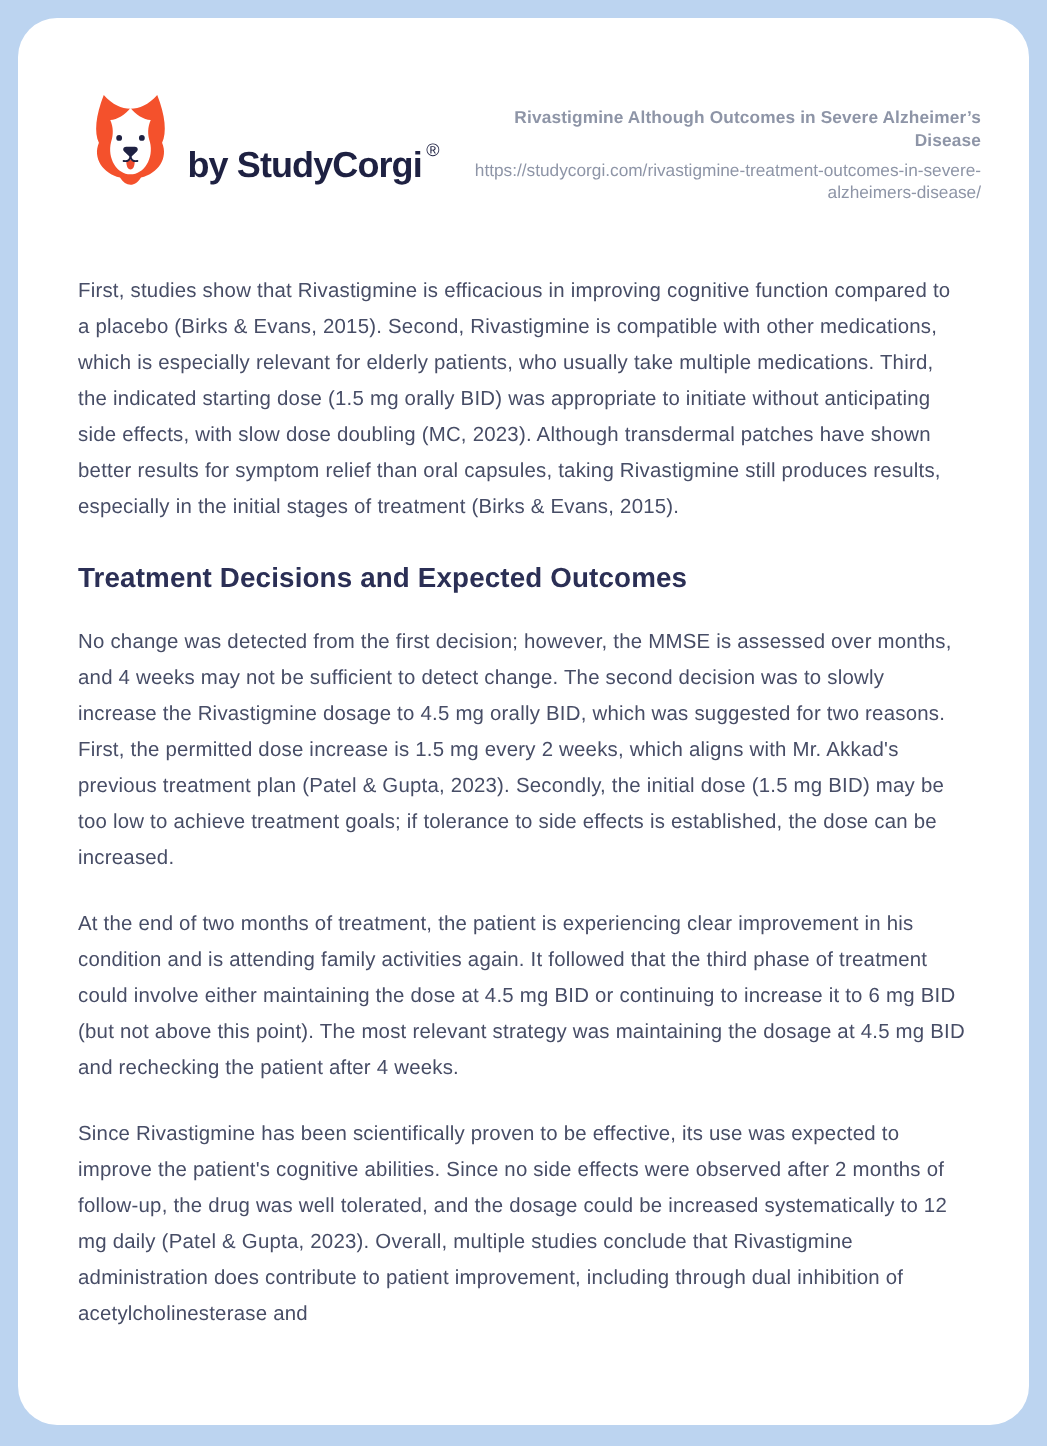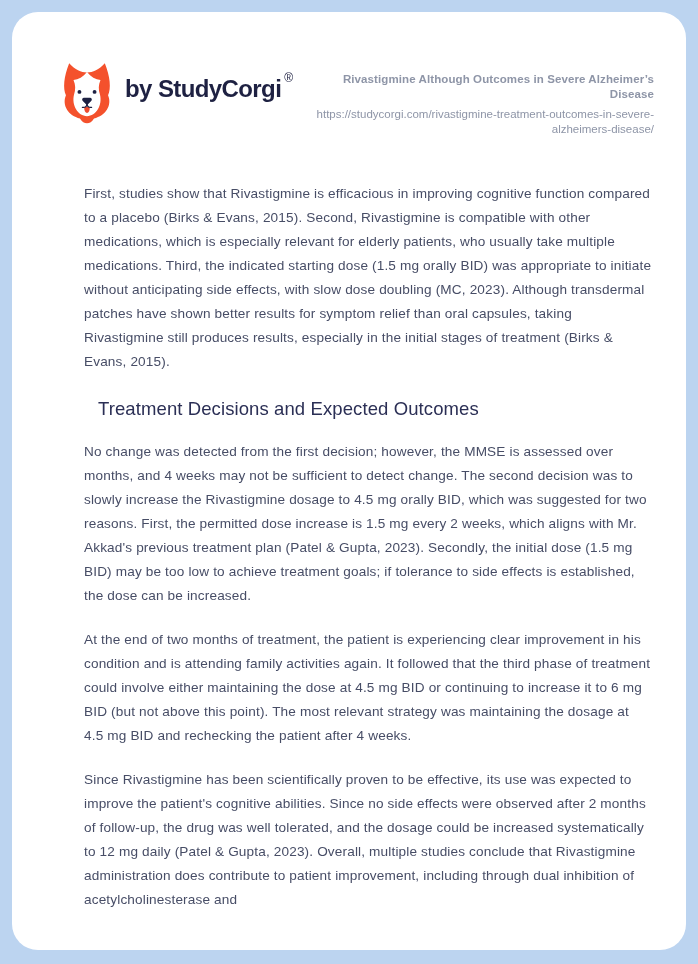--- a/index.html
+++ b/index.html
@@ -11,48 +11,48 @@
   body{width:698px;height:964px;font-family:"Liberation Sans",sans-serif;}
   .page{width:698px;height:964px;background:var(--page-bg);}
   .card{
     margin:0 12px;position:relative;top:12px;height:938px;width:674px;
     background:var(--card-bg);border-radius:26px;overflow:hidden;
   }
   .hdr{
     display:flex;justify-content:space-between;align-items:flex-start;
     padding:50px 32px 0 48px;
   }
-  .logo{display:flex;align-items:flex-start;gap:11px;}
+  .logo{display:flex;align-items:flex-end;gap:11px;}
   .logo svg{display:block;}
   .logo-text-wrap{display:flex;align-items:flex-start;padding-top:14px;}
   .logo-text{
     font-size:24px;font-weight:bold;color:var(--logo-navy);letter-spacing:-0.6px;
     line-height:1.1;
   }
   .reg{
     font-size:12px;color:var(--logo-navy);line-height:1;margin-left:3px;
     position:relative;top:-4px;font-weight:normal;
   }
   .meta{width:356px;text-align:right;padding-top:10px;}
   .doc-title{
     font-size:11.5px;font-weight:bold;color:var(--meta-gray);
     line-height:14.5px;margin-bottom:6px;letter-spacing:0.1px;
   }
   .doc-url{
     font-size:11.5px;color:var(--meta-gray);line-height:14.5px;
     overflow-wrap:anywhere;cursor:pointer;
   }
-  .article{padding:46px 34px 30px 72px;}
+  .article{padding:46px 34px 30px 40px;}
   .article p{
     font-size:13.6px;line-height:24px;color:var(--body-text);
     margin:0 0 20px 0;max-width:592px;letter-spacing:0.15px;
   }
   .article h2{
-    font-size:18.5px;font-weight:normal;color:var(--heading-navy);
-    margin:24px 0 20px 14px;letter-spacing:0.1px;
+    font-size:18.5px;font-weight:bold;color:var(--heading-navy);
+    margin:24px 0 20px 0;letter-spacing:0.1px;
   }
 </style>
 </head>
 <body>
 
 <div class="page">
   <div class="card">
 
     <header class="hdr">
       <div class="logo">

